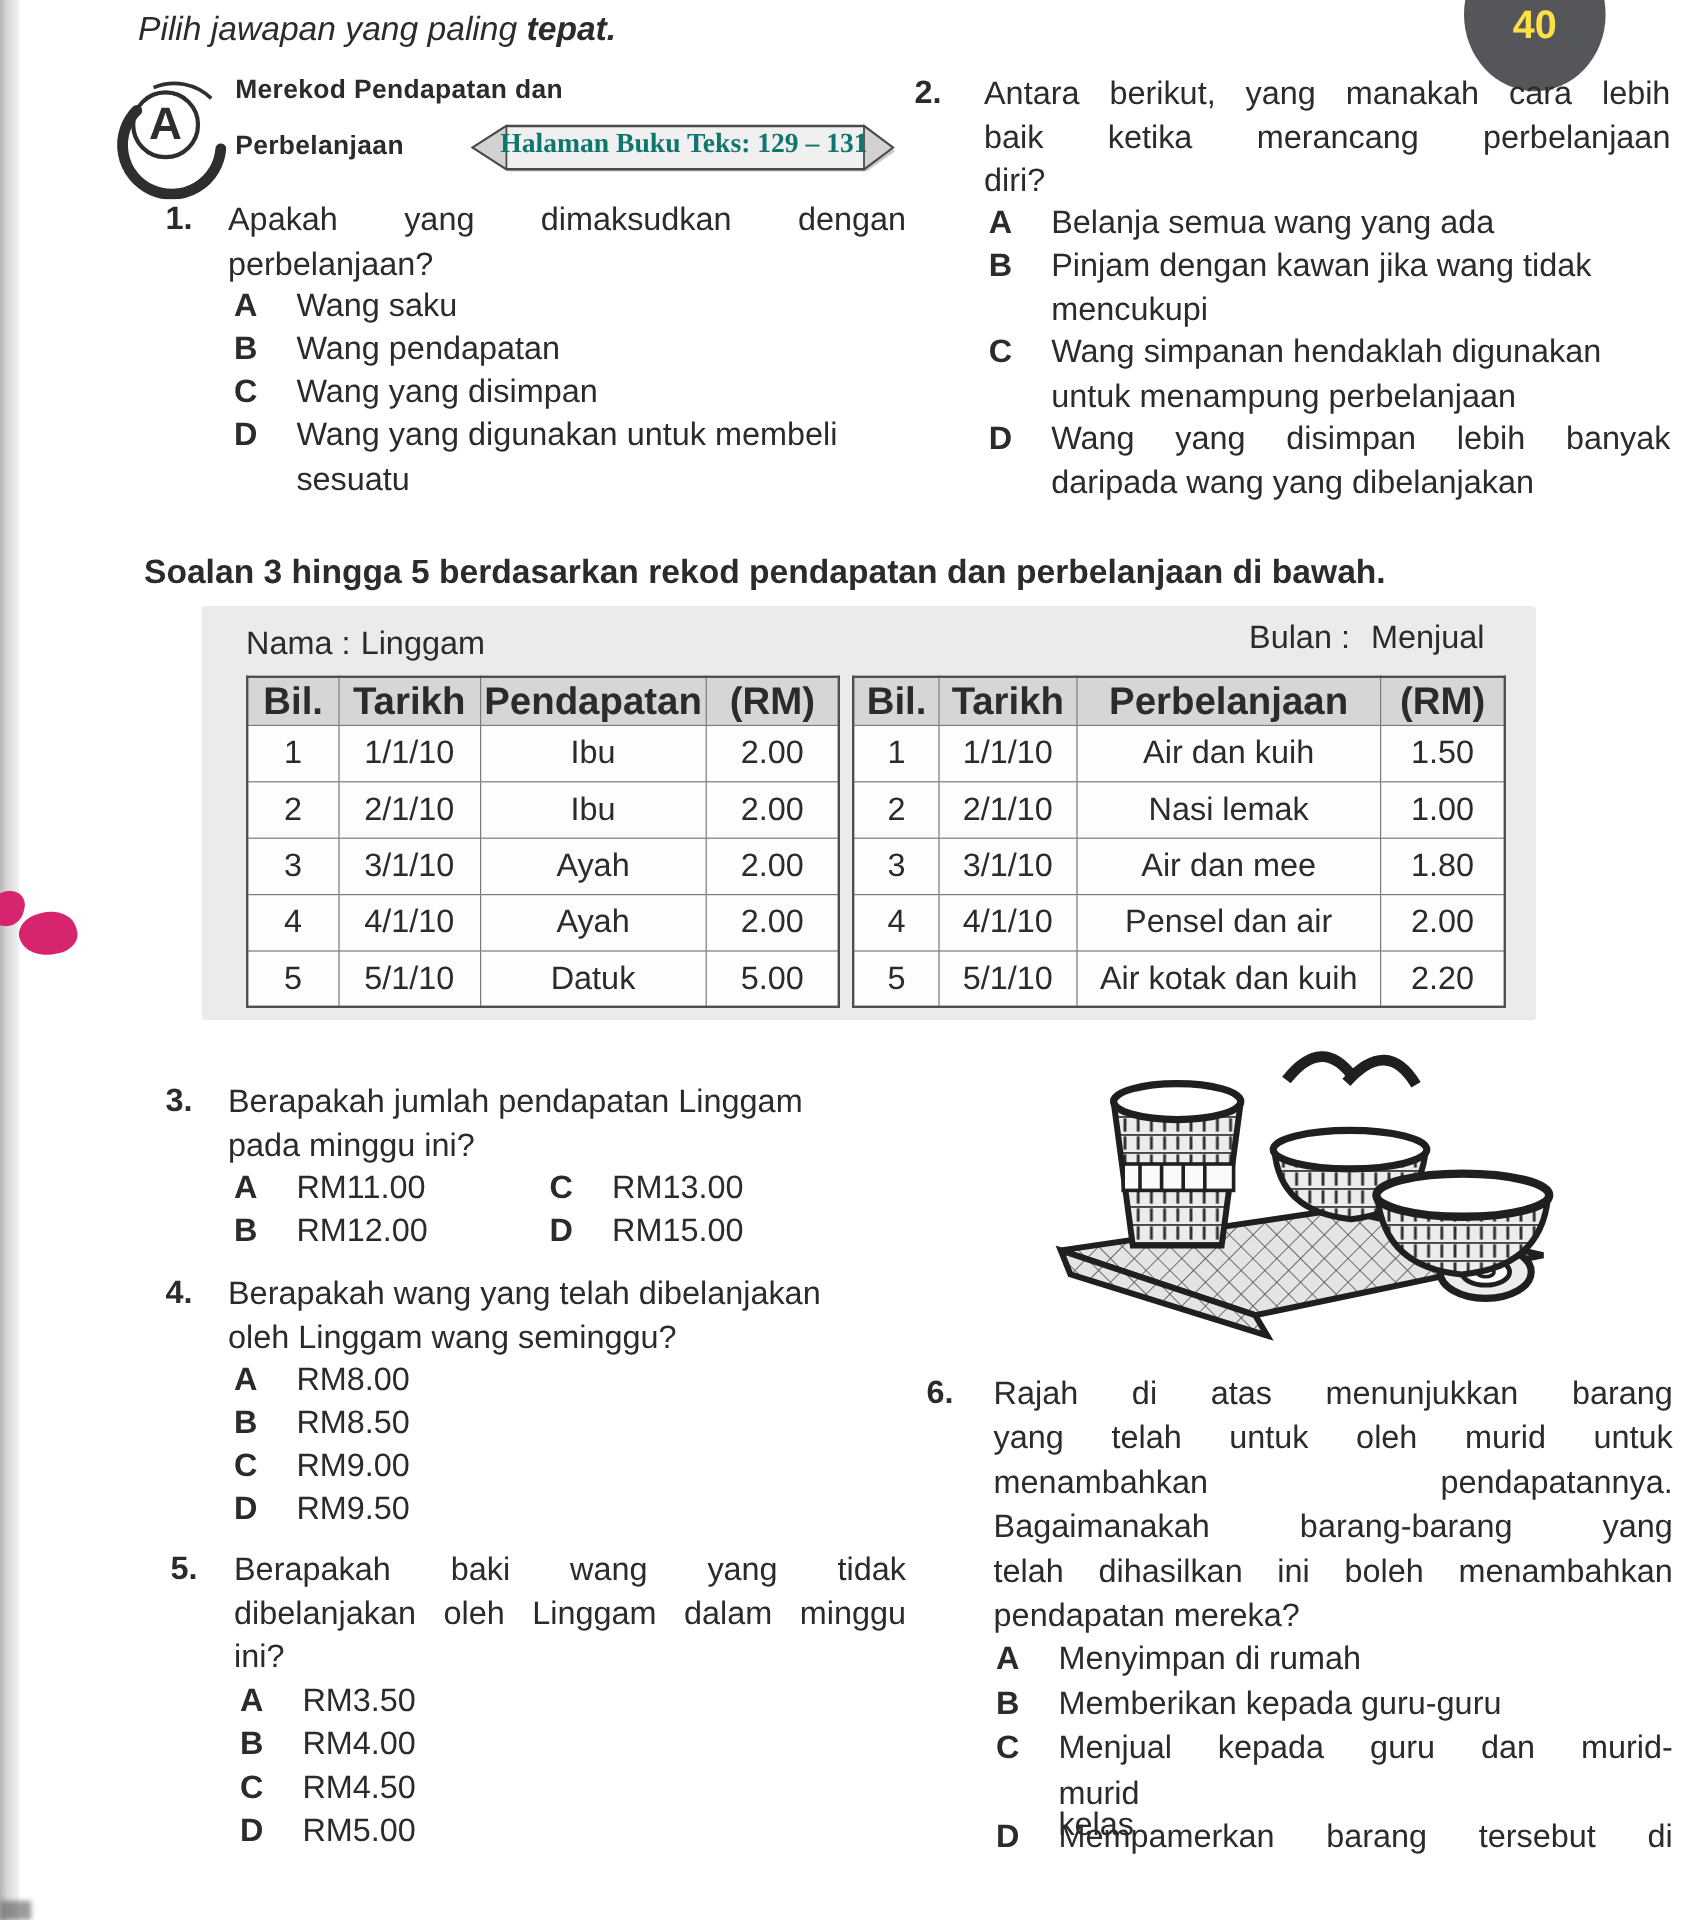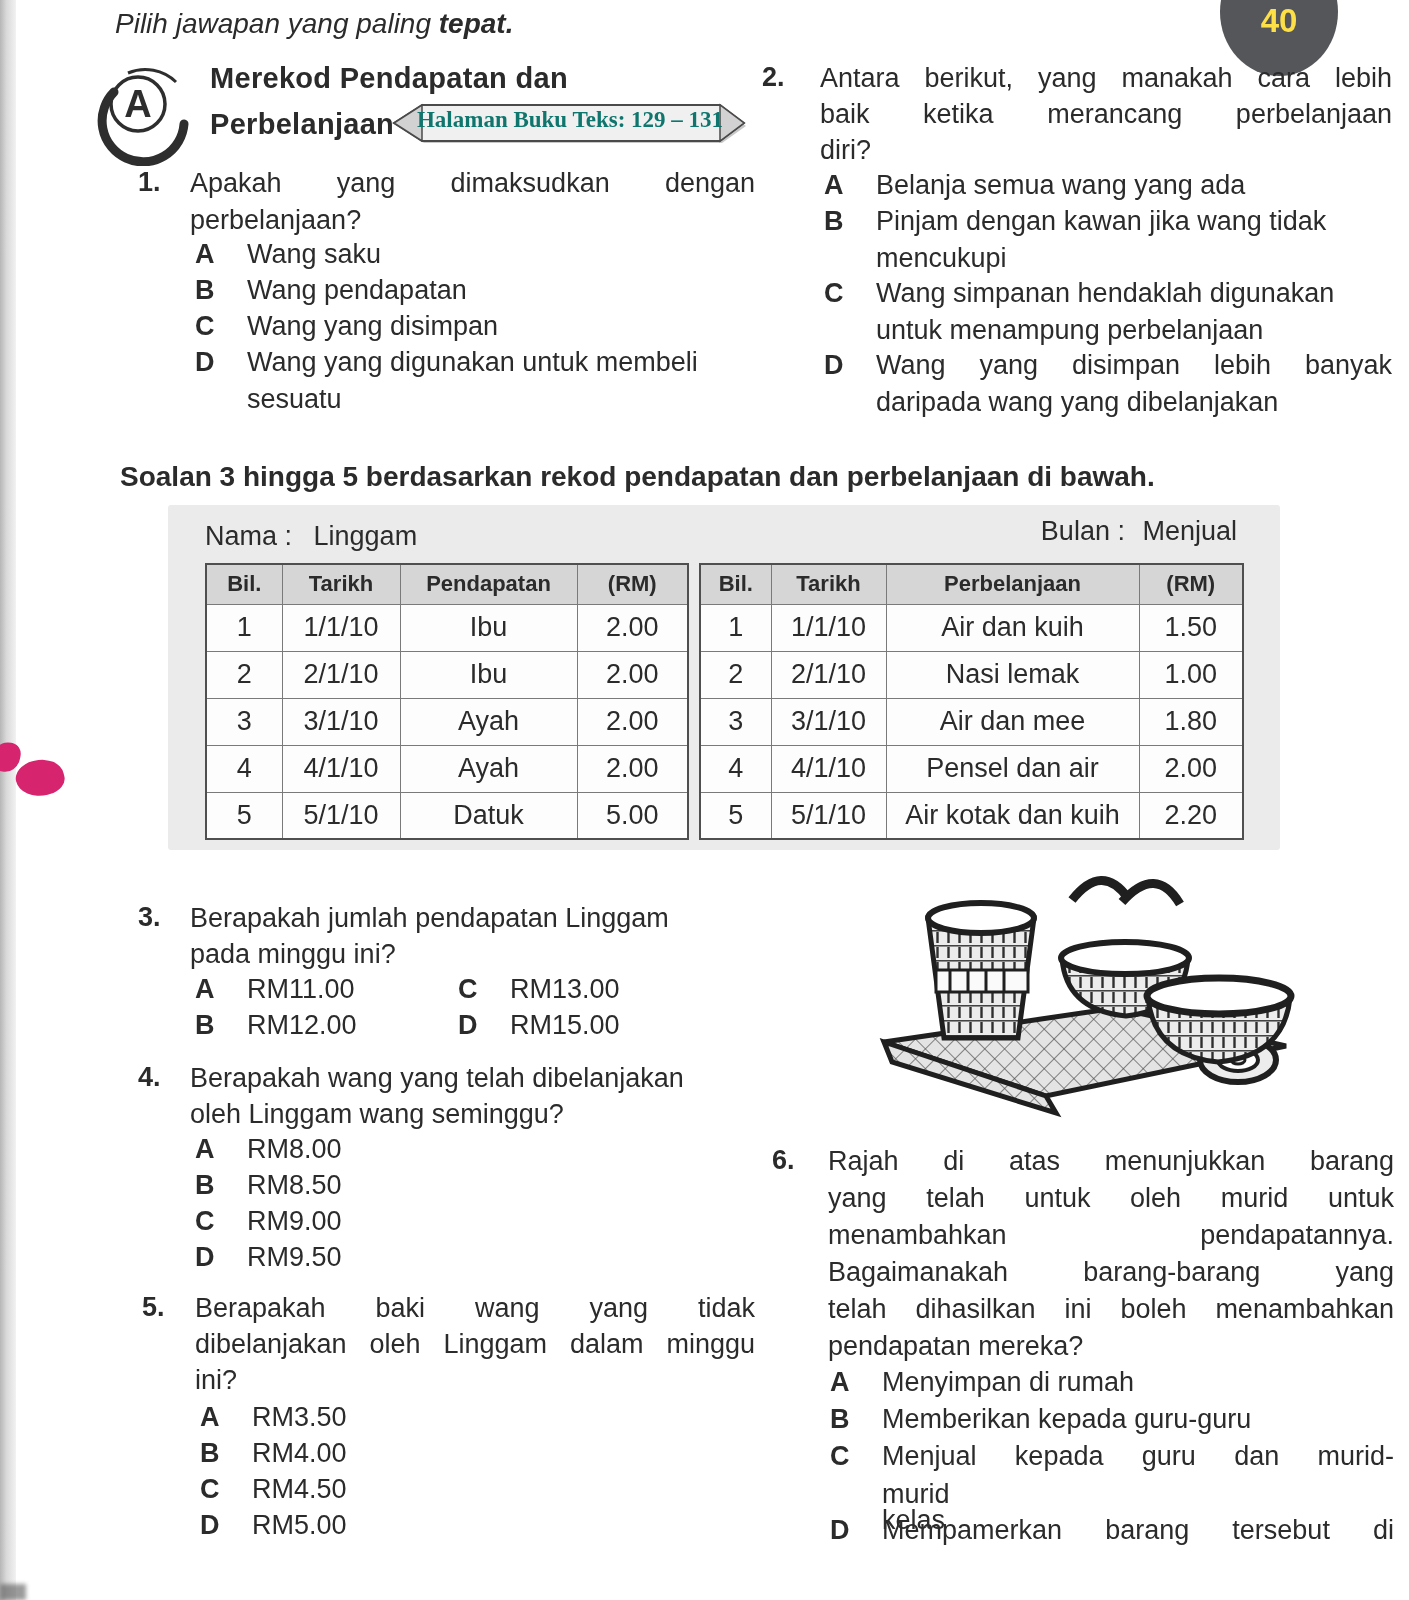--- a/index.html
+++ b/index.html
@@ -13,42 +13,42 @@
   .pink-mark{position:absolute;background:#d6246e;border-radius:60% 40% 55% 45%}
   .m1{left:-8px;top:742px;width:28px;height:30px;transform:rotate(12deg)}
   .m2{left:16px;top:760px;width:48px;height:36px;transform:rotate(-14deg);border-radius:45% 55% 40% 60%}
   .smudge{position:absolute;left:0;top:1584px;width:26px;height:16px;background:#4a4a4a;opacity:.55;filter:blur(2px)}
   
   .page-badge{position:absolute;left:1220px;top:-52px;width:118px;height:128px;border-radius:50%;
     background:#54565a;display:flex;align-items:flex-end;justify-content:center;padding-bottom:36px}
   .page-badge span{color:#fde047;font-weight:bold;font-size:33px}
   
   .instruction{position:absolute;left:115px;top:8px;font-size:28px;font-style:italic}
-  .sec-title{position:absolute;left:210px;font-size:29px;font-weight:bold;letter-spacing:.3px}
+  .sec-title{position:absolute;left:196px;font-size:22px;font-weight:bold;letter-spacing:.3px}
   .badge-wrap{position:absolute;left:94px;top:62px;width:104px;height:104px}
   .badge-wrap .letter{position:absolute;left:0;top:0;width:88px;height:84px;display:flex;align-items:center;justify-content:center;
     font-size:38px;font-weight:bold;color:#2e2e2e}
   .ribbon{position:absolute;left:392px;top:100px;width:356px;height:46px}
   .ribbon .txt{position:absolute;left:0;top:7px;width:100%;text-align:center;
     font-family:"Liberation Serif",serif;font-weight:bold;font-size:23px;color:#0f766e}
   
   .qnum{position:absolute;font-size:27px;font-weight:bold}
   .qline{position:absolute;font-size:27px;line-height:1.2;white-space:nowrap}
   .qline.jw{white-space:normal}
   .opt{position:absolute;font-size:27px;display:flex}
   .opt .ol{font-weight:bold;flex:0 0 52px}
   .opt .ot{flex:1;white-space:nowrap}
   .opt .ot.jw{white-space:normal;text-align:justify;text-align-last:justify}
   .note{position:absolute;left:120px;top:461px;font-size:28px;font-weight:bold}
   
   .panel{position:absolute;left:168px;top:505px;width:1112px;height:345px;background:#ebebeb;border-radius:3px}
   .rec-label{position:absolute;font-size:27px}
   .tables{position:absolute;left:205px;top:563px;display:flex;gap:10px}
   table.rec{border-collapse:collapse;table-layout:fixed;font-size:27px;background:#fdfdfd;border:2.5px solid #4f4f4f}
-  table.rec th{background:#d6d6d6;font-weight:bold;height:40px;font-size:22px}
+  table.rec th{background:#d6d6d6;font-weight:bold;height:40px;font-size:32px}
   table.rec td{height:47px}
   table.rec th,table.rec td{border:1.5px solid #7a7a7a;text-align:center;padding:0 3px;white-space:nowrap}
   
   .illus{position:absolute;left:866px;top:870px;width:444px;height:248px}
 </style>
 </head>
 <body>
 
 <div class="scan-edge"></div>
 <div class="pink-mark m1"></div>
@@ -126,21 +126,21 @@
 <div class="opt" style="left:824px;top:350px;width:568px">
   <span class="ol">D</span>
   <span class="ot jw">Wang yang disimpan lebih banyak</span>
 </div>
 <div class="qline" style="left:876px;top:386px">daripada wang yang dibelanjakan</div>
 
 <div class="note">Soalan 3 hingga 5 berdasarkan rekod pendapatan dan perbelanjaan di bawah.</div>
 <div class="panel"></div>
 <div class="rec-label" style="left:205px;top:521px">
   <span>Nama :</span>
-  <span style="margin-left:14px">Linggam</span>
+  <span style="margin-left:1px">Linggam</span>
 </div>
 <div class="rec-label" style="right:172px;top:516px">
   <span>Bulan :</span>
   <span style="margin-left:10px">Menjual</span>
 </div>
 
 <div class="tables">
   <table class="rec">
     <colgroup>
         <col style="width:76px">

